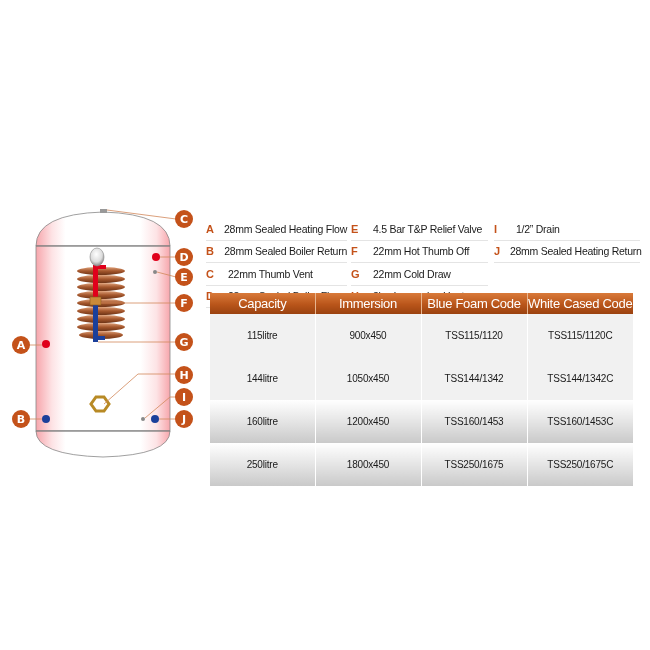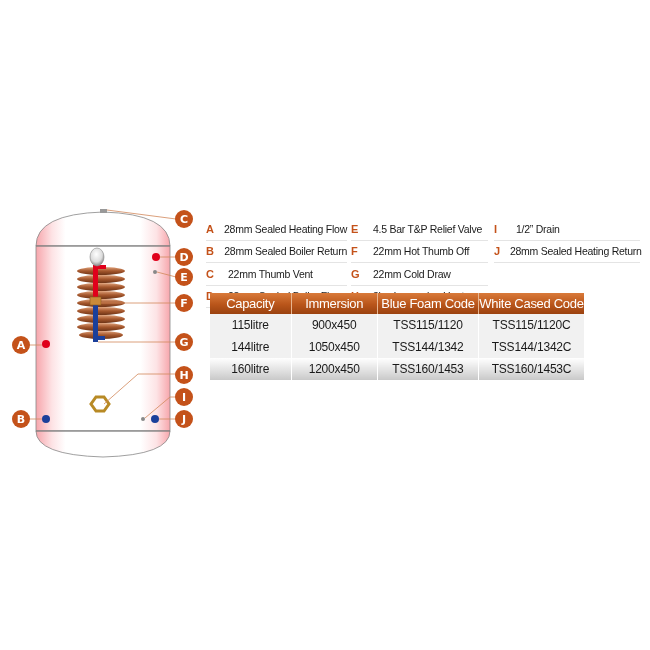--- a/index.html
+++ b/index.html
@@ -18,29 +18,29 @@
     #legend { position: absolute; left: 206px; top: 218px; width: 436px; }
     .legend-col { position: absolute; top: 0; }
     .legend-row {
       height: 22.5px; display: flex; align-items: center;
       border-bottom: 1px solid #e4e4e4; font-size: 10.5px; white-space: nowrap;
       letter-spacing: -0.25px;
     }
     .legend-letter { color: #c4521a; font-weight: bold; width: 12px; margin-right: 2px; font-size: 11px; }
     .legend-text { color: #1a1a1a; margin-left: 8px; }
 
-    #spec-table { position: absolute; left: 210px; top: 293px; width: 374px; border-collapse: collapse; }
+    #spec-table { position: absolute; left: 210px; top: 293px; width: 423px; border-collapse: collapse; }
     #spec-table th {
       background: linear-gradient(to bottom, #d97a3a 0%, #b9551a 55%, #9a4210 100%);
       color: #fff; font-weight: normal; font-size: 13px; height: 21px;
       border-right: 1px solid #e8b58f; padding: 0; white-space: nowrap; letter-spacing: -0.3px;
     }
     #spec-table th:last-child { border-right: none; }
     #spec-table td {
-      font-size: 12px; height: 20.5px; text-align: center; padding: 4px;
+      font-size: 10px; height: 20.5px; text-align: center; padding: 16px;
       border-right: 1px solid #ffffff; white-space: nowrap; color: #1a1a1a; letter-spacing: -0.2px;
     }
     #spec-table tr.odd td { background: #f1f1f1; }
     #spec-table tr.even td { background: linear-gradient(to bottom, #ffffff 0%, #e2e2e2 55%, #c9c9c9 100%); }
     #spec-table td:last-child { border-right: none; }
   </style>
 </head>
 <body>
 
 <div id="diagram">
@@ -209,14 +209,20 @@
       <td>1050x450</td>
       <td>TSS144/1342</td>
       <td>TSS144/1342C</td>
     </tr>
     <tr class="even">
       <td>160litre</td>
       <td>1200x450</td>
       <td>TSS160/1453</td>
       <td>TSS160/1453C</td>
     </tr>
+    <tr class="even">
+      <td>250litre</td>
+      <td>1800x450</td>
+      <td>TSS250/1675</td>
+      <td>TSS250/1675C</td>
+    </tr>
   </tbody>
 </table>
 
 </body></html>

